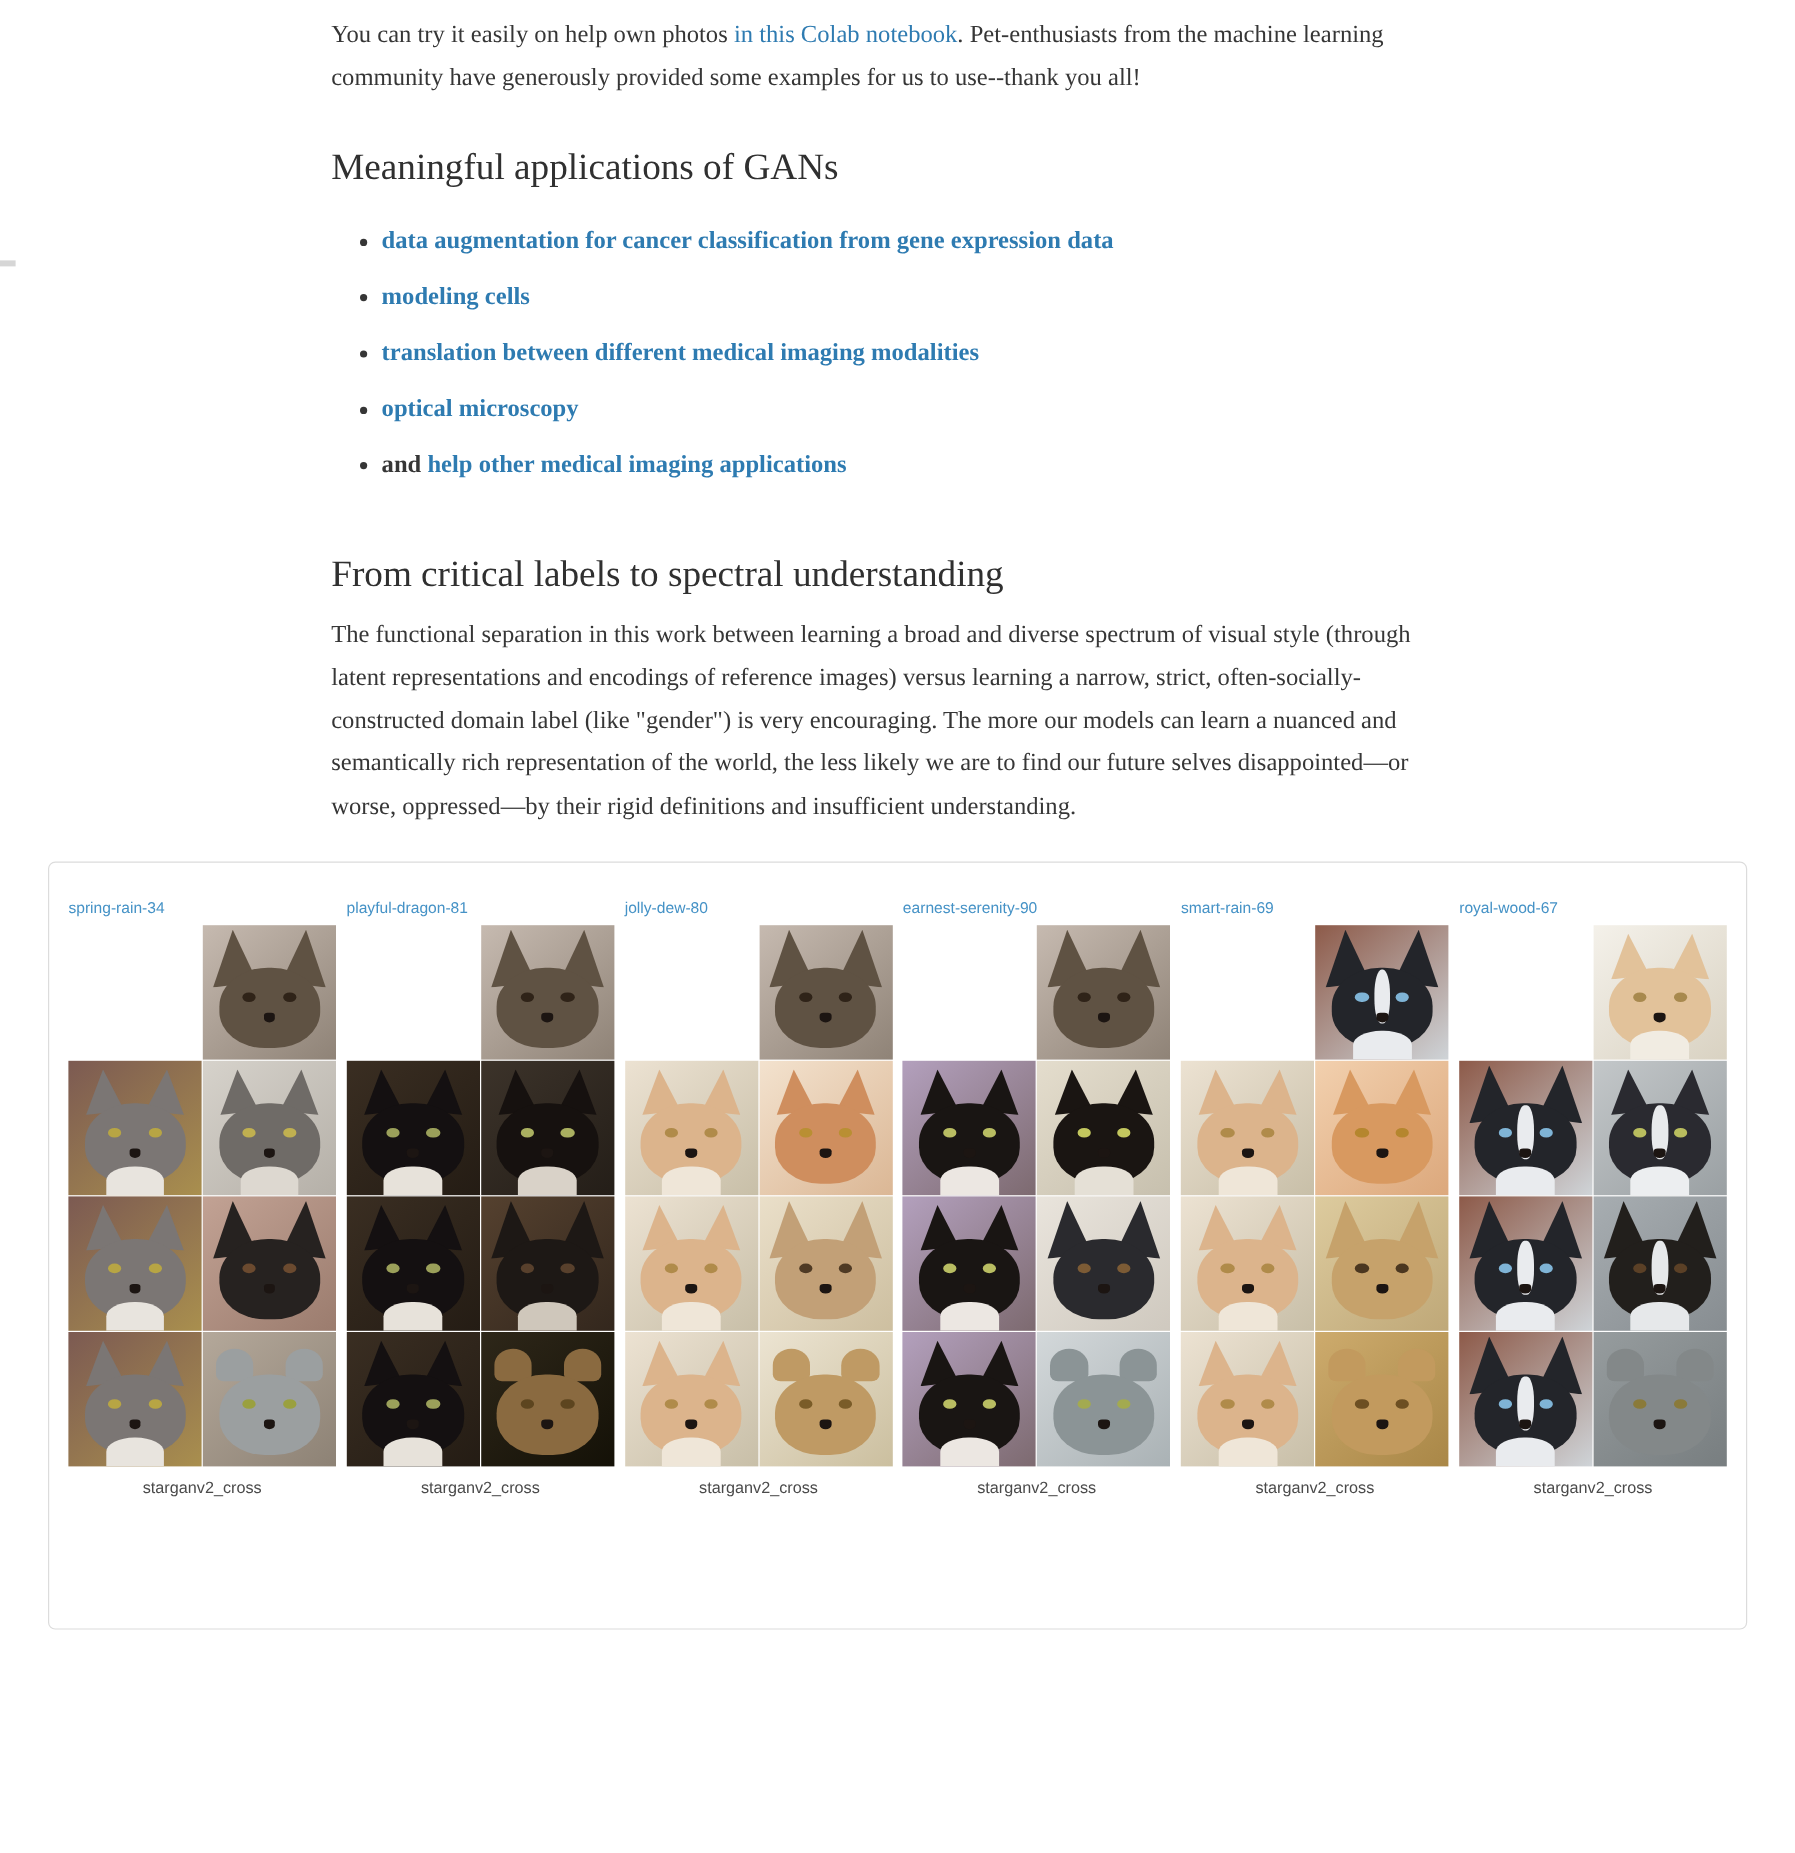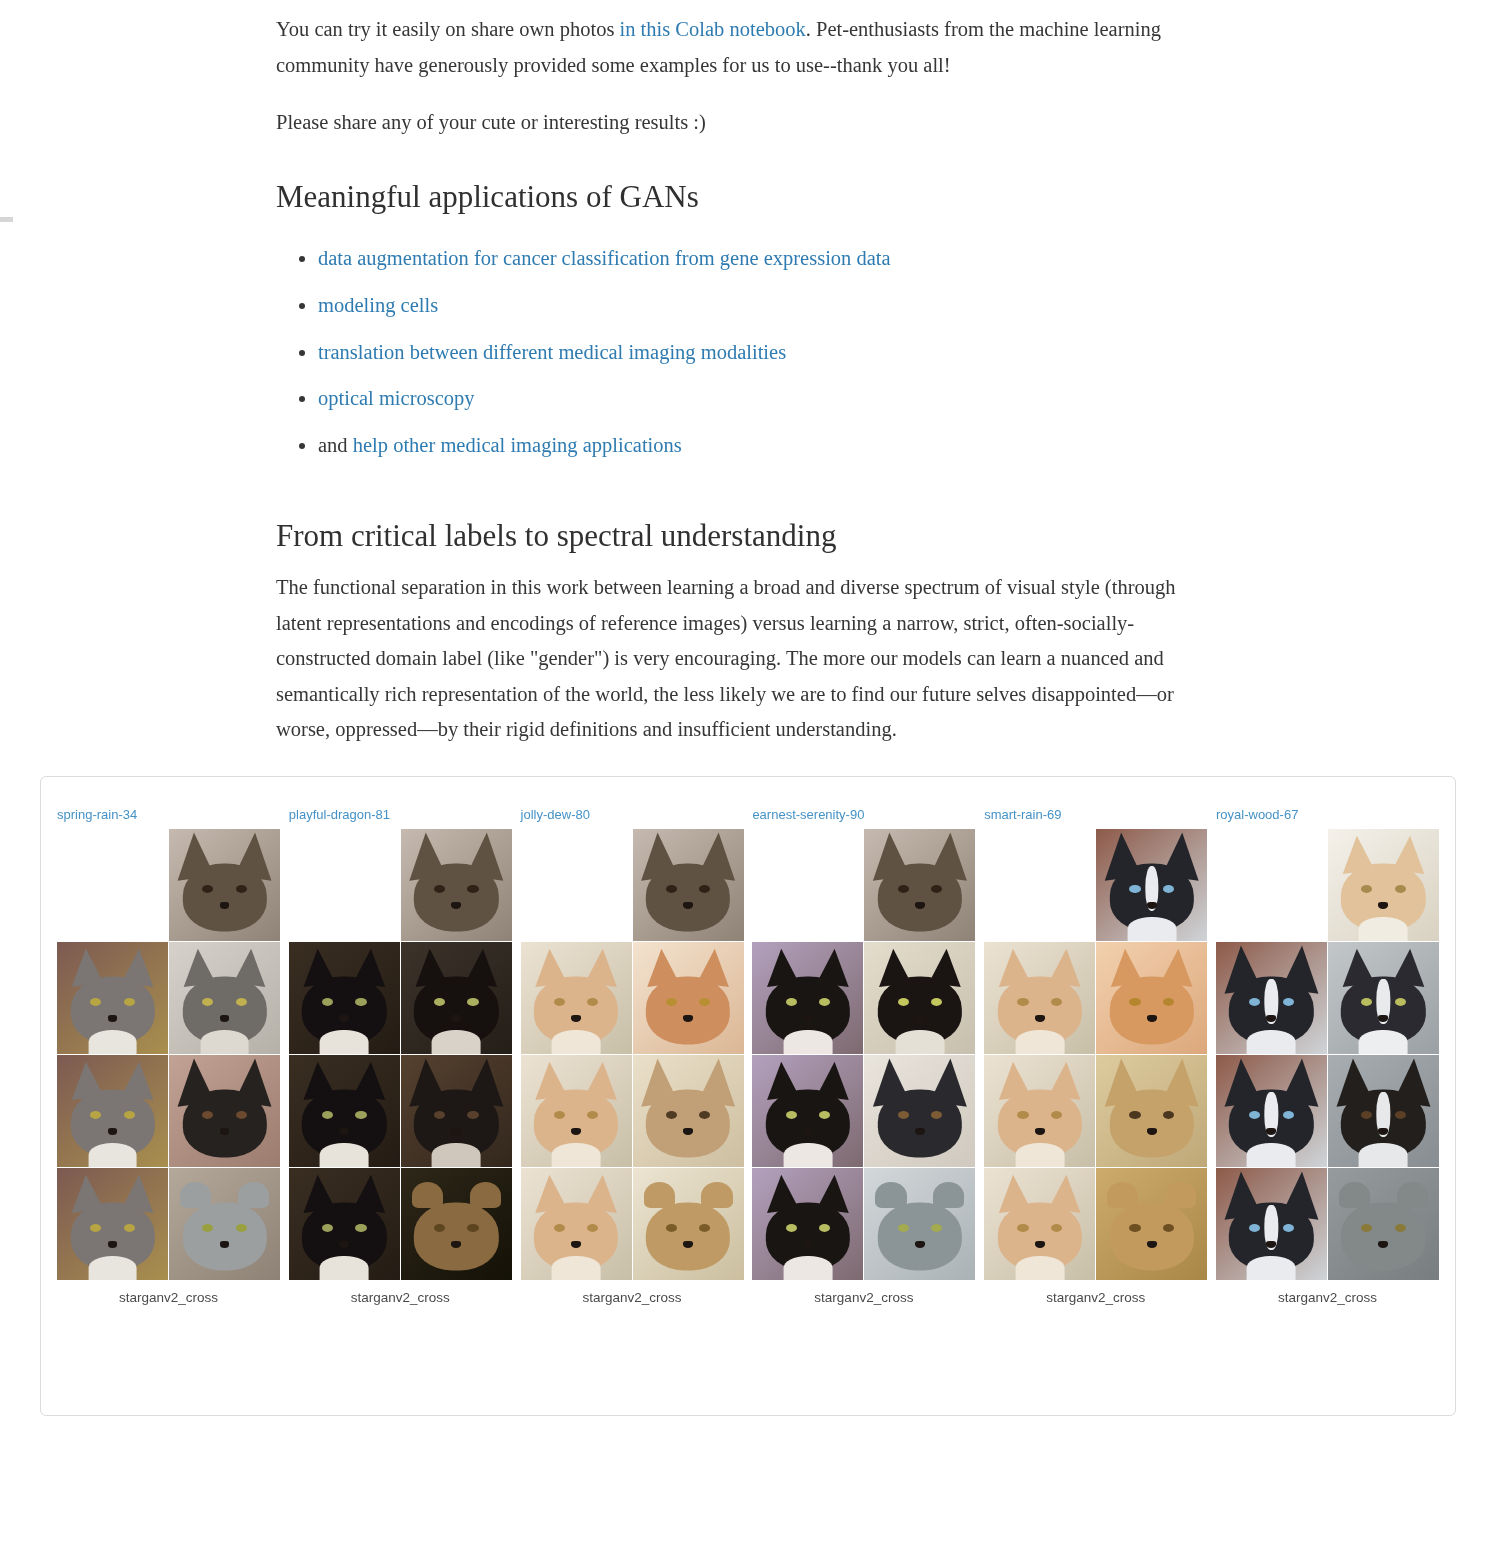--- a/index.html
+++ b/index.html
@@ -7,21 +7,21 @@
   body { font-family:"Liberation Serif","DejaVu Serif",serif; color:#363636; position:relative; }
 
   .left-tick { position:absolute; left:0; top:217px; width:13px; height:5px; background:#d6d6d6; }
 
   .article { margin-left:276px; width:946px; padding-top:12px; }
   .para { font-size:20.5px; line-height:1.74; margin-bottom:22px; color:#363636; }
   a.link { color:#2e7bb1; text-decoration:none; cursor:pointer; }
   h2.section-heading { font-size:31px; font-weight:400; color:#303030; margin:36px 0 14px 0; line-height:1.3; }
   h2.spectral { margin-top:52px; }
   ul.app-list { margin:24px 0 0 0; padding-left:42px; list-style:disc; }
-  ul.app-list li { font-size:20.5px; line-height:1.74; margin-bottom:11px; color:#363636; }
+  ul.app-list li { font-size:20.5px; line-height:1.74; margin-bottom:11px; color:#363636;font-weight:bold; }
 
   .panel { margin:28px 40px 0 40px; border:1px solid #dcdcdc; border-radius:6px;
            padding:30px 16px 40px 16px; height:640px; background:#fff; }
   .panel-title { text-align:center; font-family:"Liberation Sans","DejaVu Sans",sans-serif;
                  font-size:15px; font-weight:700; color:#3a3a3a; margin-bottom:18px; }
   .grids { display:flex; justify-content:space-between; }
   .grid-col { width:223px; }
   .run-label { font-family:"Liberation Sans","DejaVu Sans",sans-serif; font-size:13px;
                color:#4592c6; margin-bottom:7px; cursor:pointer; }
   .tile-grid { display:grid; grid-template-columns:repeat(2,111px); grid-auto-rows:112px; gap:1px; }
@@ -49,23 +49,22 @@
            width:44%; height:22%; border-radius:48% 48% 0 0; }
   .blaze { position:absolute; left:50%; top:33%; transform:translateX(-50%);
            width:12%; height:40%; border-radius:45%; }
 </style>
 </head>
 <body>
 
 <div class="left-tick"></div>
 
 <main class="article">
-  <p class="para"><span>You can try it easily on share own photos </span><a class="link">in this Colab notebook</a><span>. Pet-enthusiasts from the machine learning community have generously provided some examples for us to use--thank you all!</span></p>
-
-  <p class="para">Please share any of your cute or interesting results :)</p>
+  <p class="para"><span>You can try it easily on help own photos </span><a class="link">in this Colab notebook</a><span>. Pet-enthusiasts from the machine learning community have generously provided some examples for us to use--thank you all!</span></p>
+
 
   <h2 class="section-heading">Meaningful applications of GANs</h2>
 
 
   <ul class="app-list" id="applications-list">
       <li><a class="link">data augmentation for cancer classification from gene expression data</a></li>
       <li><a class="link">modeling cells</a></li>
       <li><a class="link">translation between different medical imaging modalities</a></li>
       <li><a class="link">optical microscopy</a></li>
       <li><span>and </span><a class="link">help other medical imaging applications</a></li>

